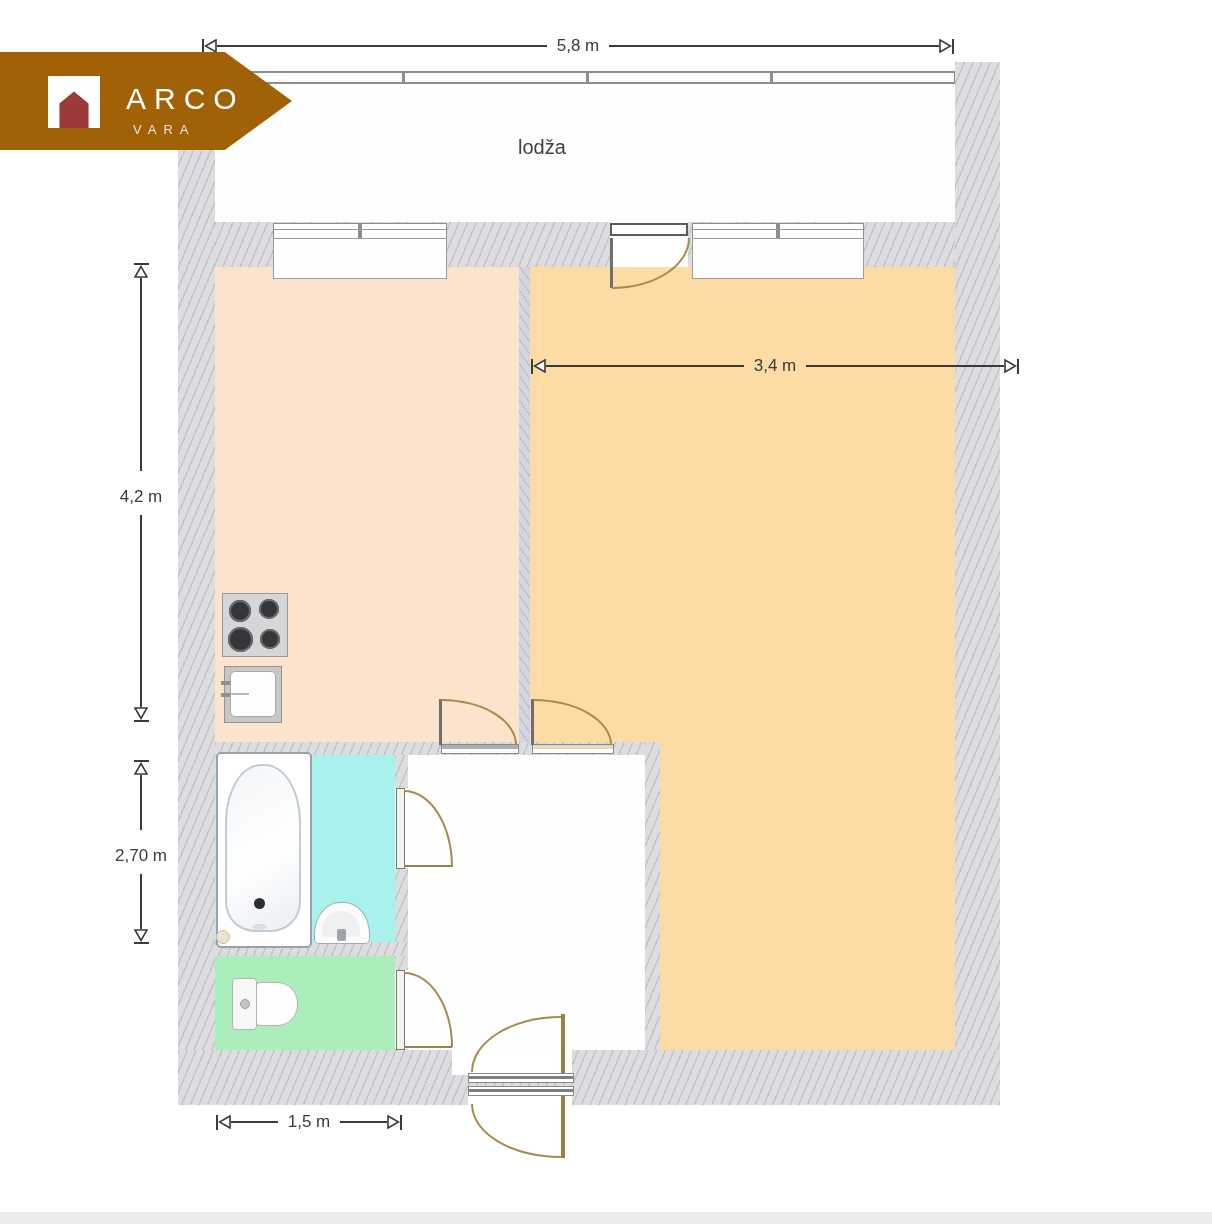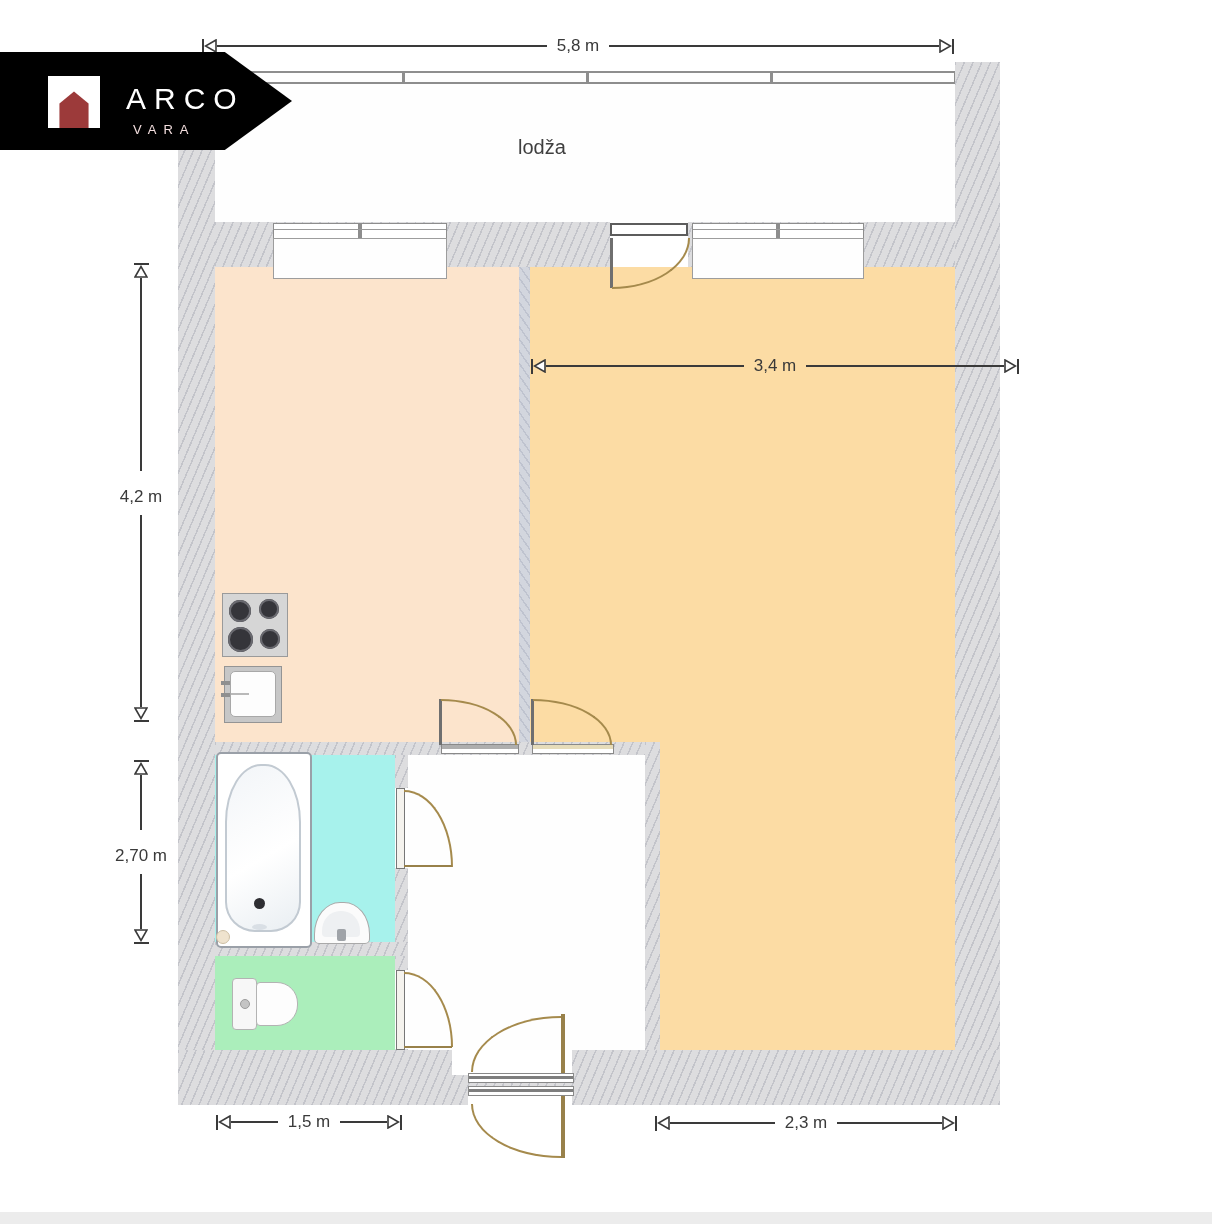--- a/index.html
+++ b/index.html
@@ -44,21 +44,21 @@
   .dim-h .tick{width:2px;height:15px;background:#3a3a3a;flex:none;}
   .dim-v .tick{height:2px;width:15px;background:#3a3a3a;flex:none;}
   .dlabel{white-space:nowrap;}
   .dim-h .dlabel{padding:0 10px;}
   .dim-v .dlabel{padding:8px 0;margin-top:8px;}
   .dim svg{flex:none;display:block;}
   
   .fix{position:absolute;}
   .burner{position:absolute;border-radius:50%;background:#35353a;box-shadow:inset 0 0 0 2px #6a6a70;}
   
-  #logo{position:absolute;left:0;top:52px;width:292px;height:98px;background:#000000;
+  #logo{position:absolute;left:0;top:52px;width:292px;height:98px;background:#a16207;
         clip-path:polygon(0 0,77% 0,100% 50%,77% 100%,0 100%);z-index:40;}
   #logo .mark{position:absolute;left:48px;top:24px;width:52px;height:52px;background:#fff;}
   #logo .house{position:absolute;left:0;top:0;width:100%;height:100%;background:#9c3a3a;
         clip-path:polygon(50% 30%,78% 53%,78% 100%,22% 100%,22% 53%);}
   #logo .t1{position:absolute;left:126px;top:30px;font-size:30px;letter-spacing:8px;color:#fff;font-weight:400;}
   #logo .t2{position:absolute;left:133px;top:70px;font-size:13px;letter-spacing:7px;color:#f3dede;}
   .roomlabel{position:absolute;font-size:20px;color:#3f3f3f;text-align:left;}
   #footer-strip{position:absolute;left:0;top:1212px;width:1212px;height:12px;background:#ececec;}
 </style>
 </head>
@@ -222,33 +222,20 @@
       </svg>
     <span class="dline"></span>
     <span class="dlabel">1,5 m</span>
     <span class="dline"></span>
     <svg width="13" height="14" viewBox="0 0 13 14">
         <path d="M1 1 L11.5 7 L1 13 Z" fill="#fff" stroke="#3a3a3a" stroke-width="1.6"></path>
       </svg>
     <span class="tick"></span>
   </div>
 
-  <div class="dim dim-h" style="left:655px;top:1113px;width:302px;">
-    <span class="tick"></span>
-    <svg width="13" height="14" viewBox="0 0 13 14">
-        <path d="M12 1 L1.5 7 L12 13 Z" fill="#fff" stroke="#3a3a3a" stroke-width="1.6"></path>
-      </svg>
-    <span class="dline"></span>
-    <span class="dlabel">2,3 m</span>
-    <span class="dline"></span>
-    <svg width="13" height="14" viewBox="0 0 13 14">
-        <path d="M1 1 L11.5 7 L1 13 Z" fill="#fff" stroke="#3a3a3a" stroke-width="1.6"></path>
-      </svg>
-    <span class="tick"></span>
-  </div>
 
   <div class="roomlabel" style="left:518px;top:136px;width:120px;">lodža</div>
 
   <div id="logo">
     <div class="mark">
         <div class="house"></div>
       </div>
     <div class="t1">ARCO</div>
     <div class="t2">VARA</div>
   </div>

